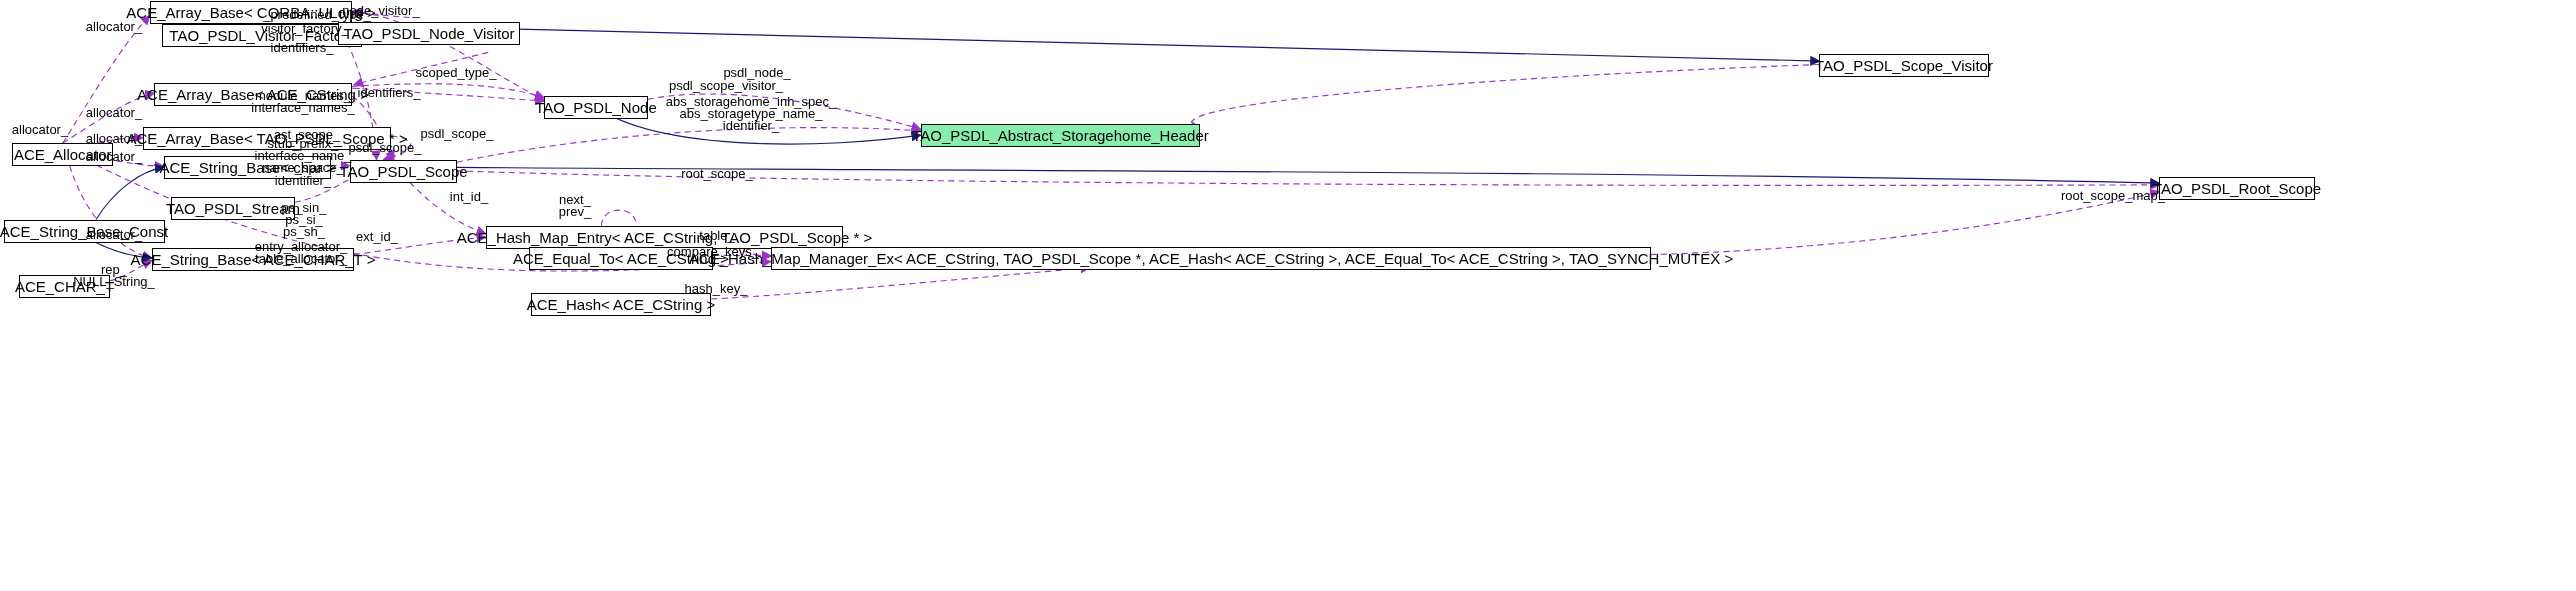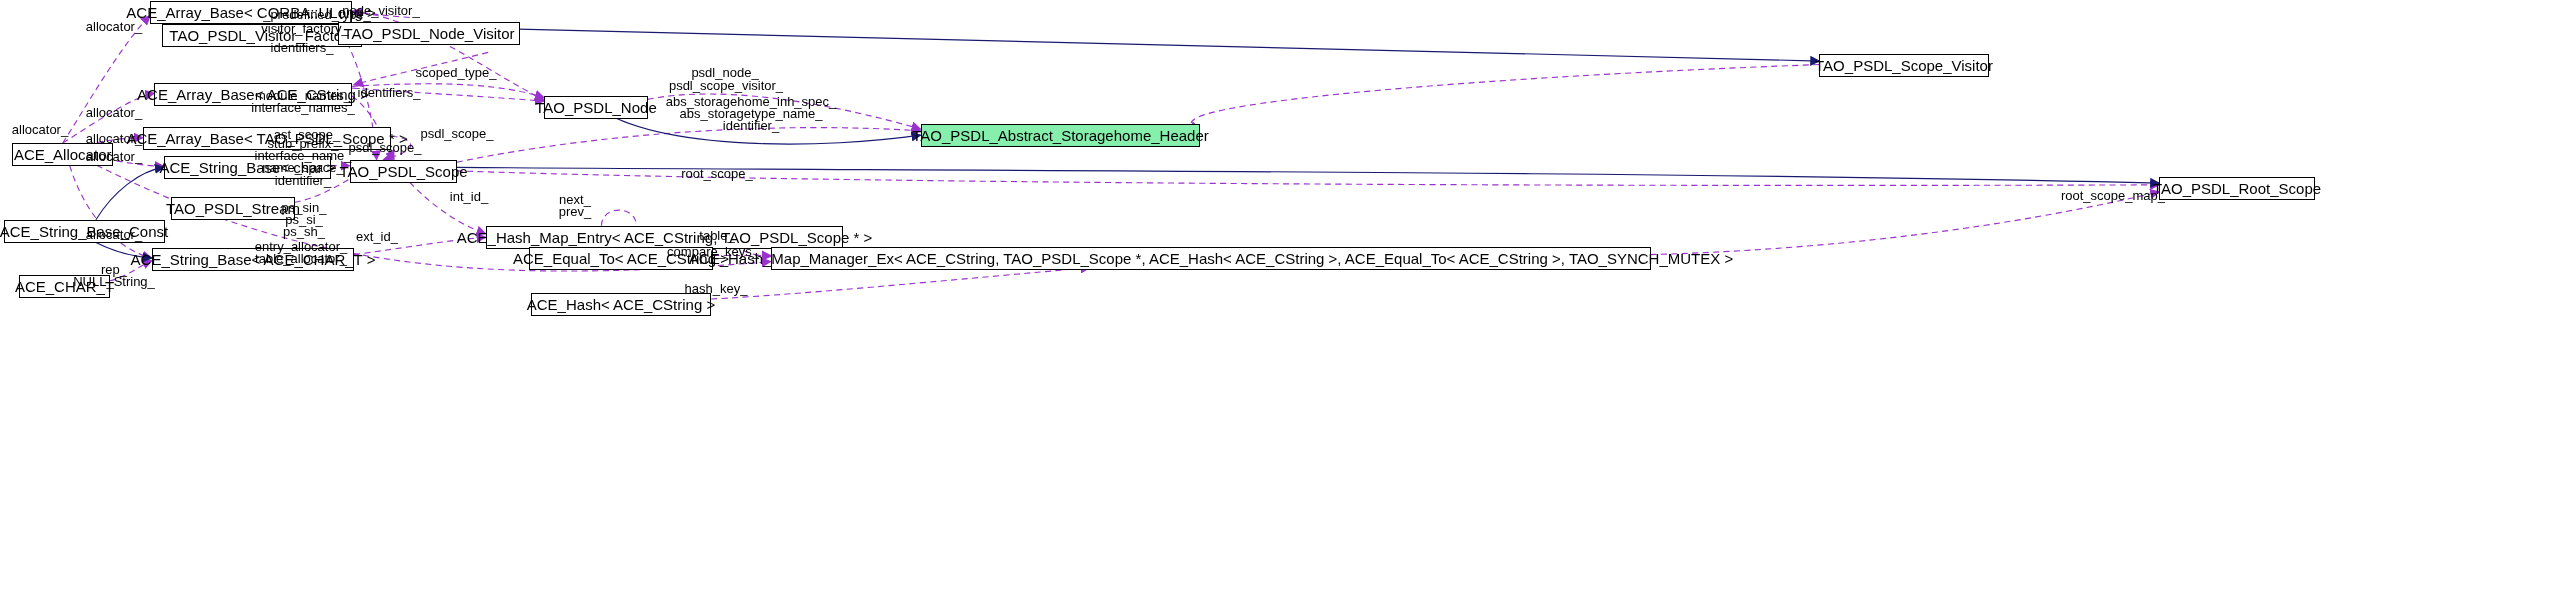--- a/index.html
+++ b/index.html
@@ -146,21 +146,21 @@
       <div class="node" style="left: 531px; top: 293px; width: 180px;">ACE_Hash&lt; ACE_CString &gt;</div>
     </div>
 
   <div id="labels-layer">
       <div class="elabel" style="left: 114px; top: 27px;">allocator_</div>
       <div class="elabel" style="left: 317px; top: 15px;">_predefined_type_</div>
       <div class="elabel" style="left: 381px; top: 10.5px;">node_visitor_</div>
       <div class="elabel" style="left: 305px; top: 29px;">visitor_factory_</div>
       <div class="elabel" style="left: 302px; top: 48px;">identifiers_</div>
       <div class="elabel" style="left: 456px; top: 73px;">scoped_type_</div>
-      <div class="elabel" style="left: 725px; top: 73px;">psdl_node_</div>
+      <div class="elabel" style="left: 757px; top: 73px;">psdl_node_</div>
       <div class="elabel" style="left: 389px; top: 93px;">identifiers_</div>
       <div class="elabel" style="left: 726px; top: 86px;">psdl_scope_visitor_</div>
       <div class="elabel multi" style="left: 751px; top: 114px;">abs_storagehome_inh_spec_
 abs_storagetype_name_
 identifier_</div>
       <div class="elabel" style="left: 40px; top: 130px;">allocator_</div>
       <div class="elabel" style="left: 114px; top: 113px;">allocator_</div>
       <div class="elabel multi" style="left: 303px; top: 102px;">module_names_
 interface_names_</div>
       <div class="elabel" style="left: 114px; top: 139px;">allocator_</div>

